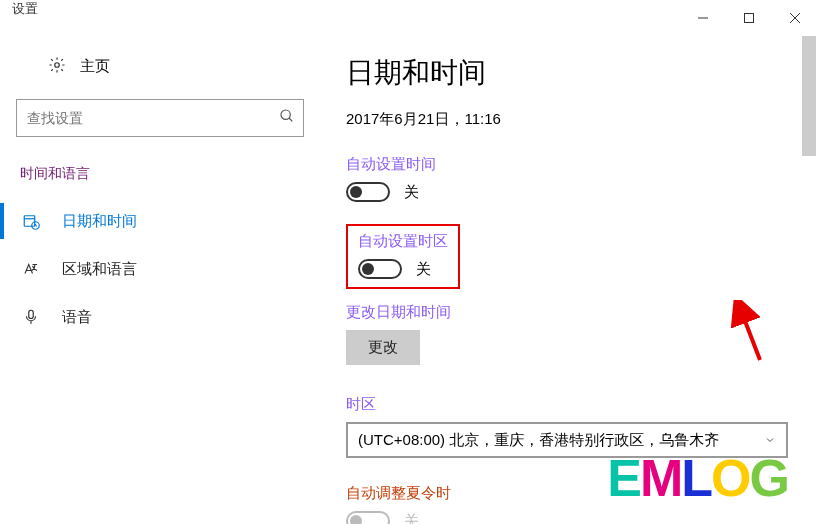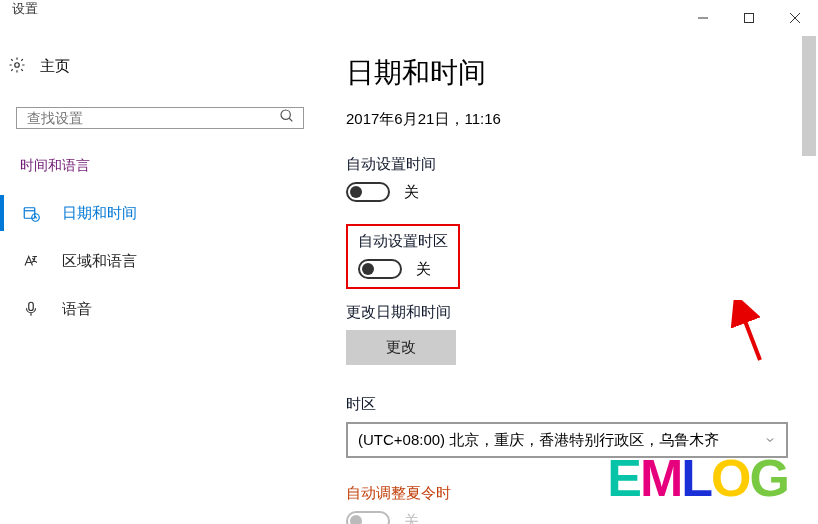--- a/index.html
+++ b/index.html
@@ -6,45 +6,45 @@
 body { background: #fff; width: 818px; height: 524px; overflow: hidden; position: relative; }
 
 .titlebar { height: 36px; display: flex; align-items: flex-start; padding-left: 12px; font-size: 13px; color: #333; }
 .titlebar-ctrls { margin-left: auto; display: flex; }
 .tb-btn { width: 46px; height: 36px; display: flex; align-items: center; justify-content: center; color: #333; }
 .tb-btn svg { width: 10px; height: 10px; }
 
 .body-wrap { display: flex; height: calc(100% - 36px); }
 
 .sidebar { width: 320px; padding: 20px 0 0 0; }
-.home-row { display: flex; align-items: center; padding: 0 20px 18px 8px; font-size: 15px; }
+.home-row { display: flex; align-items: center; padding: 0 20px 18px 22px; font-size: 15px; margin-left: 26px; }
 .home-row .gear { margin-right: 14px; }
-.searchbox { margin: 12px 16px 28px 16px; height: 22px; border: 1px solid #999; display: flex; align-items: center; padding: 0 8px 0 10px; }
+.searchbox { margin: 4px 16px 28px 16px; height: 38px; border: 1px solid #999; display: flex; align-items: center; padding: 0 8px 0 10px; }
 .searchbox input { border: none; outline: none; flex: 1; font-size: 14px; background: transparent; }
 .searchbox .sicon { color: #555; }
 .cat-label { padding: 0 20px 14px 20px; font-size: 14px; color: #701a75; }
 .nav-item { display: flex; align-items: center; height: 48px; padding: 0 20px 0 22px; font-size: 15px; color: #222; }
 .nav-item .nicon { width: 22px; margin-right: 18px; display: flex; align-items: center; }
 .nav-item.active { color: #0078d7; position: relative; }
 .nav-item.active::before { content: ""; position: absolute; left: 0; top: 6px; bottom: 6px; width: 4px; background: #0078d7; }
 
 .content { flex: 1; padding: 18px 30px 0 26px; overflow: hidden; position: relative; }
 .page-title { font-size: 28px; font-weight: 400; margin-bottom: 18px; }
 .datetime-line { font-size: 15px; margin-bottom: 26px; }
 .setting-block { margin-bottom: 22px; }
-.setting-label { font-size: 15px; margin-bottom: 8px; color: #0f172a; }
+.setting-label { font-size: 15px; margin-bottom: 8px; color: #8b5cf6; }
 .toggle-row { display: flex; align-items: center; }
 .toggle { width: 44px; height: 20px; border: 2px solid #333; border-radius: 12px; position: relative; background: #fff; }
 .toggle .knob { width: 12px; height: 12px; border-radius: 50%; background: #333; position: absolute; left: 2px; top: 2px; }
 .toggle.disabled { border-color: #bbb; }
 .toggle.disabled .knob { background: #bbb; }
 .toggle-state { margin-left: 14px; font-size: 15px; }
 .toggle-state.disabled { color: #bbb; }
 .highlight-box { border: 2px solid #e60000; padding: 6px 10px 8px 10px; display: inline-block; margin-bottom: 14px; }
-.btn-change { background: #ccc; border: none; font-size: 15px; padding: 8px 40px; color: #222; }
+.btn-change { background: #ccc; border: none; font-size: 15px; padding: 8px 22px; color: #222; }
 .tz-select { width: 442px; height: 36px; border: 2px solid #999; display: flex; align-items: center; padding: 0 10px; font-size: 15px; }
 .tz-select .chev { margin-left: auto; }
 .disabled-label { color: #c2410c; }
 
 .arrow-annot { position: absolute; left: 410px; top: 264px; pointer-events: none; }
 
 .scrollbar { position: absolute; right: 2px; top: 36px; width: 14px; height: 120px; background: #ccc; }
 
 .watermark { position: absolute; right: 30px; bottom: 16px; font-family: Arial, sans-serif; font-size: 52px; font-weight: 900; letter-spacing: -2px; }
 .watermark span:nth-child(1){ color: #07c4a8; }

